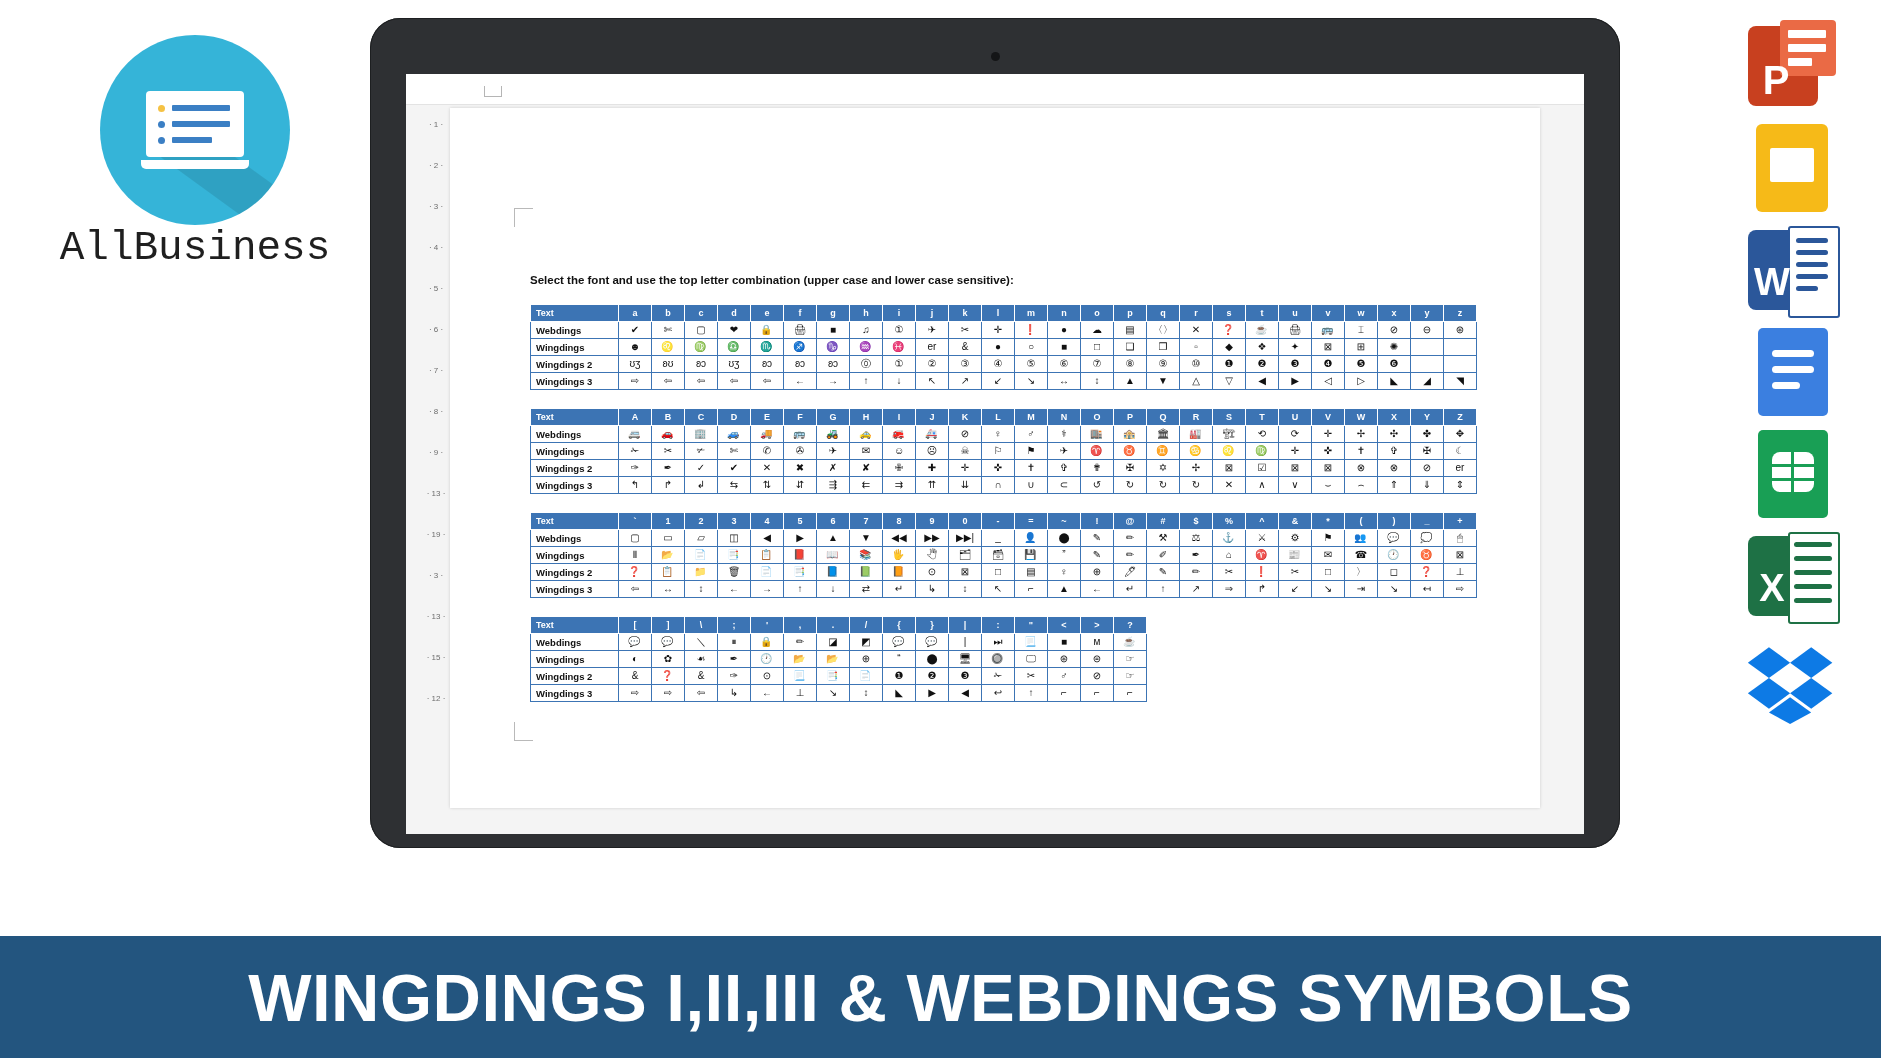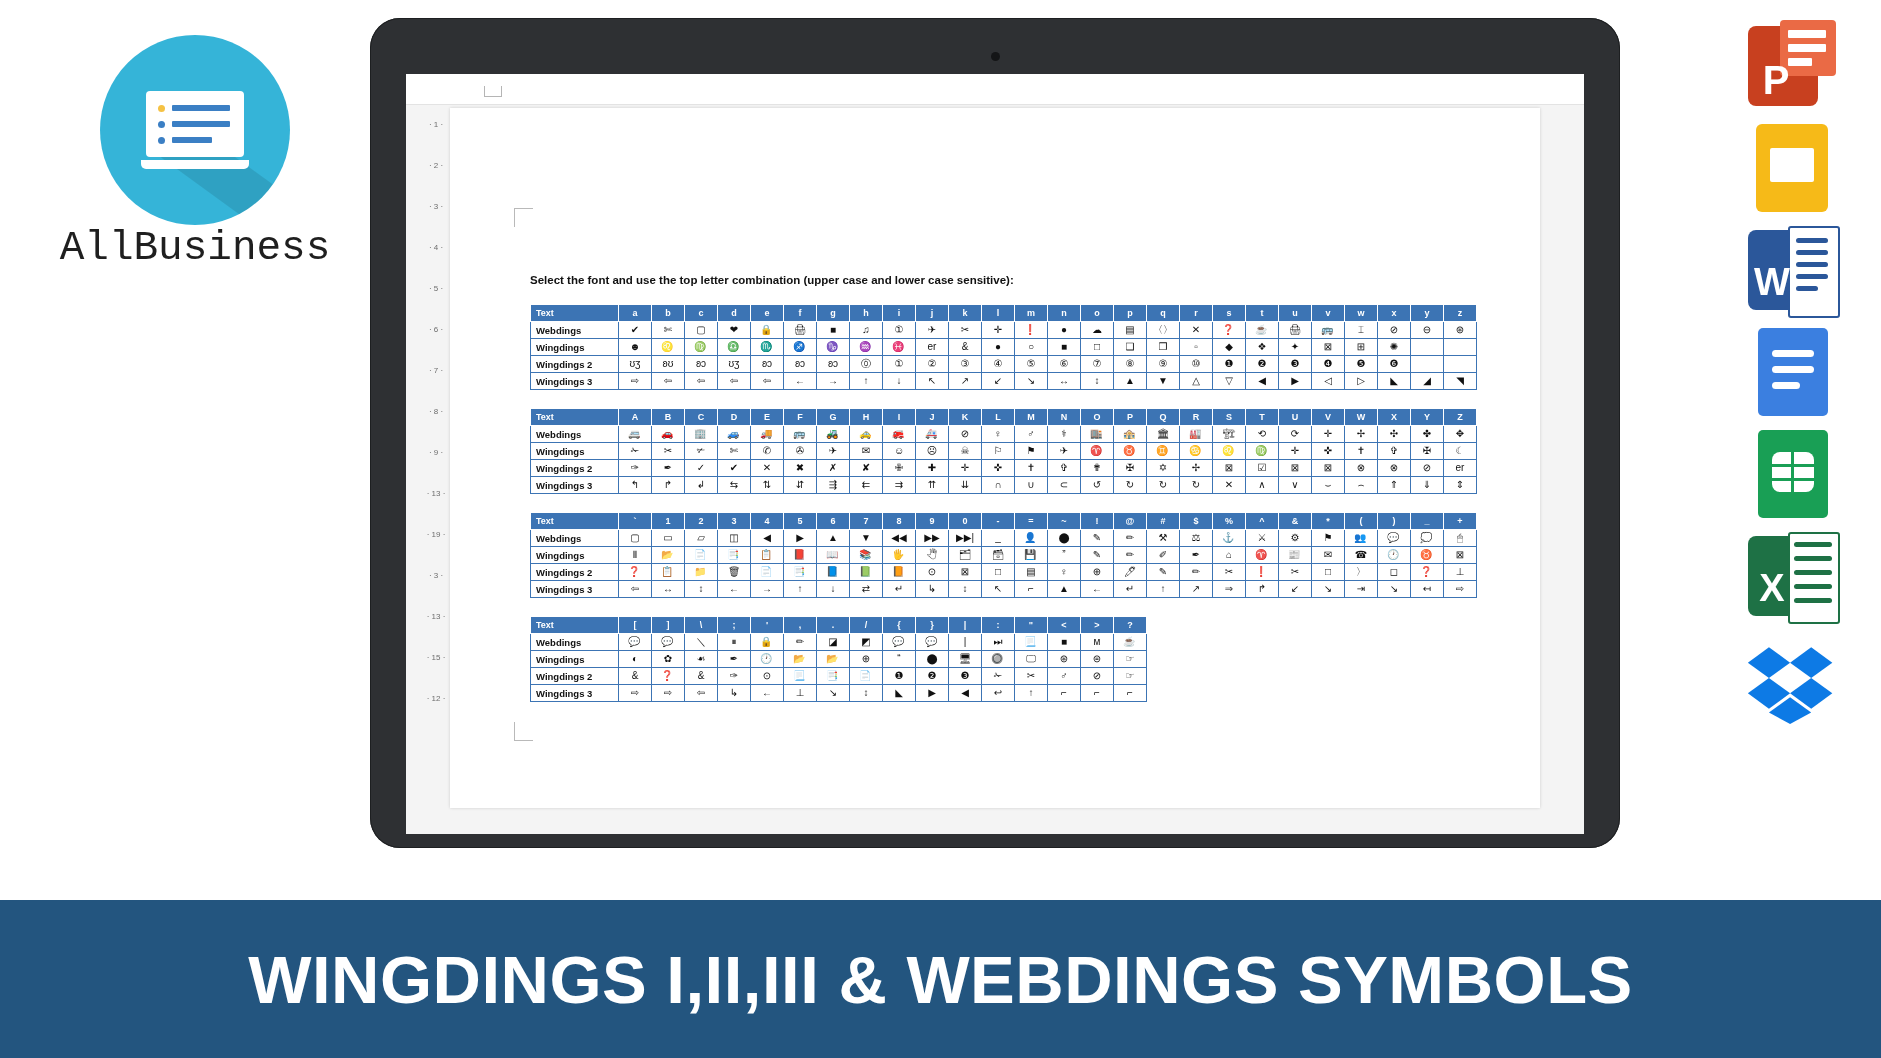--- a/index.html
+++ b/index.html
@@ -288,21 +288,21 @@
     position: absolute;
     border-radius: 8px;
   }
 
   
   #banner {
     position: absolute;
     left: 0;
     bottom: 0;
     width: 100%;
-    height: 158px;
+    height: 122px;
     background: #23557f;
     display: flex;
     align-items: center;
     justify-content: center;
   }
   #banner-text {
     color: #ffffff;
     font-size: 67px;
     font-weight: bold;
     letter-spacing: 0.5px;

